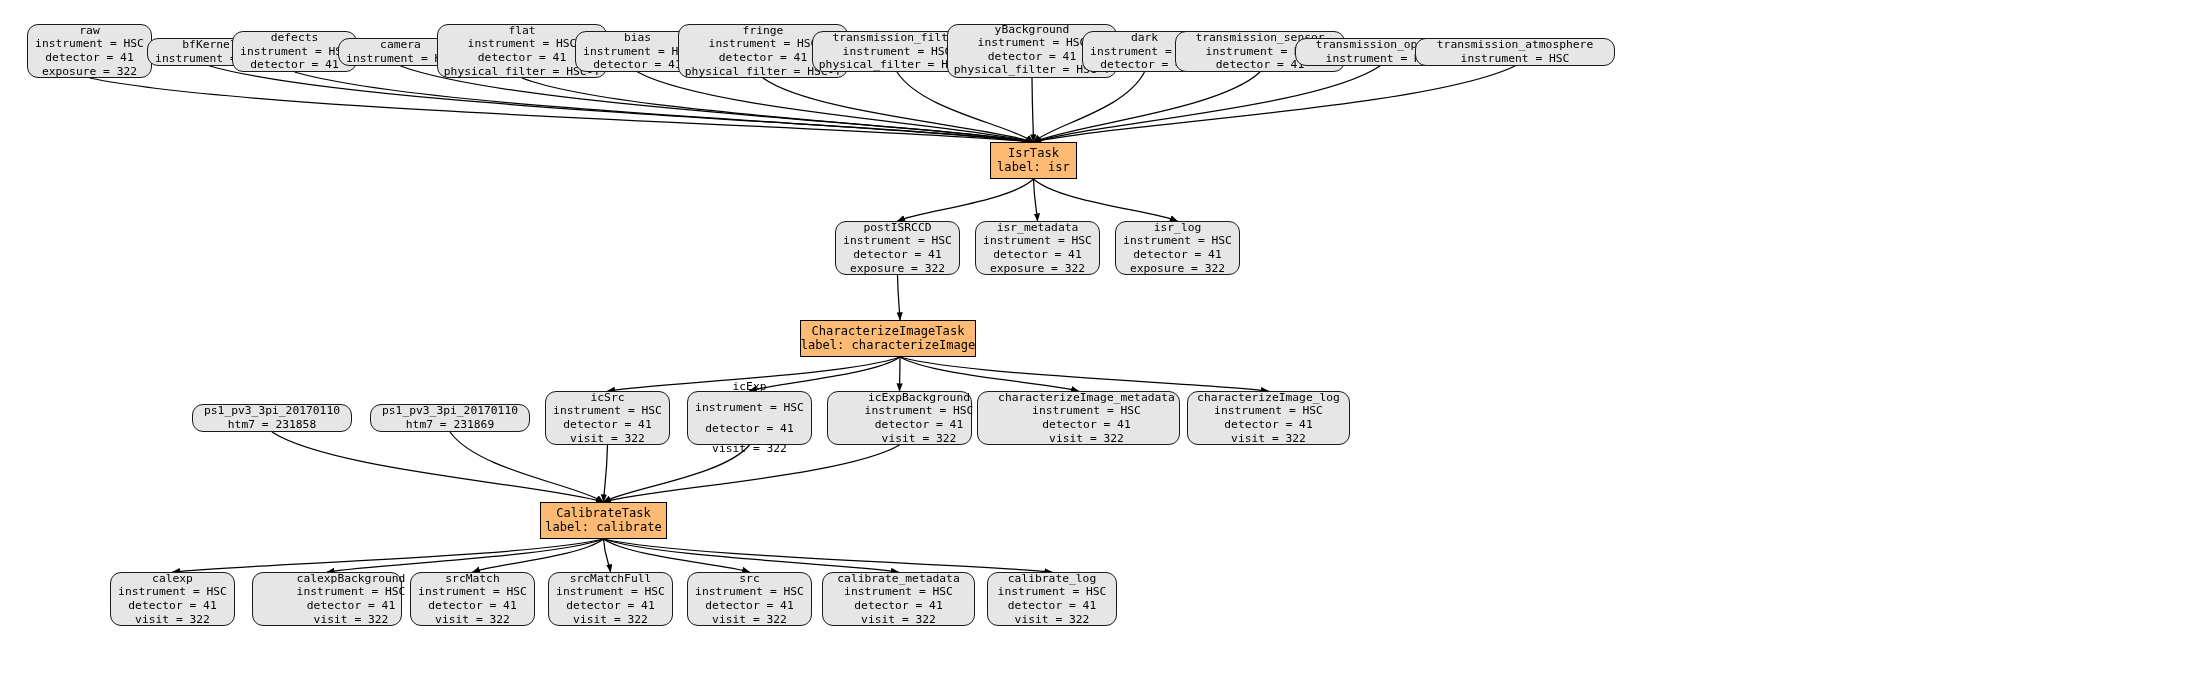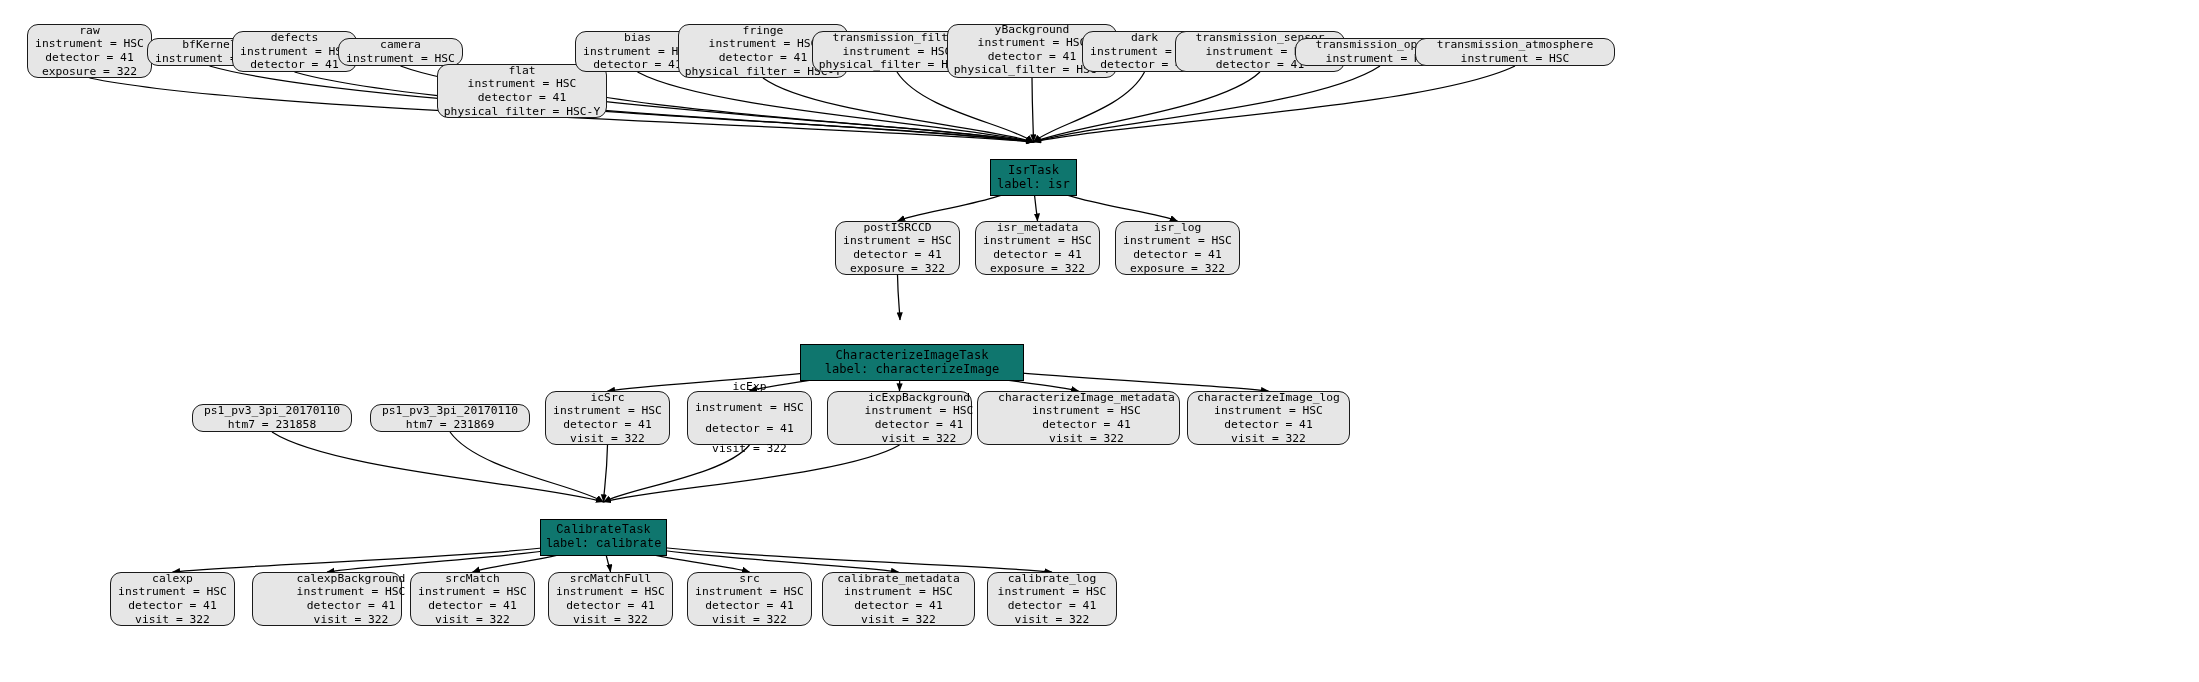--- a/index.html
+++ b/index.html
@@ -15,23 +15,22 @@
     position:absolute;box-sizing:border-box;
     display:flex;flex-direction:column;align-items:center;justify-content:center;
     text-align:center;color:#000000;white-space:pre;
     line-height:13.6px;
   }
   .dataset{
     background:#e6e6e6;border:1.4px solid #1a1a1a;border-radius:11px;
     font-size:11.3px;
   }
   .task{
-    background:#0f766e;border:1.6px solid #000000;border-radius:0;
+    background:#fdba74;border:1.6px solid #000000;border-radius:0;
     font-size:12.1px;
-    margin-top:17px;
   }
   .node .ln{display:block;}
   .node .title{display:block;}
 </style>
 </head>
 <body>
 
 <div id="graph">
   <svg id="edges" viewBox="0 0 2199 682">
     <defs>
@@ -74,42 +73,42 @@
         <path d="M603.5,539 C629.78,557.15 723.22,563.75 749.5,572" marker-end="url(#arrow)"></path>
         <path d="M603.5,539 C656.6,557.15 845.4,563.75 898.5,572" marker-end="url(#arrow)"></path>
         <path d="M603.5,539 C684.23,557.15 971.27,563.75 1052,572" marker-end="url(#arrow)"></path>
       </g>
   </svg>
   <div id="nodes">
       <div class="node dataset" style="left: 27px; top: 24px; width: 125px; height: 54px;"><span class="title">raw</span><span class="ln">instrument = HSC</span><span class="ln">detector = 41</span><span class="ln">exposure = 322</span></div>
       <div class="node dataset" style="left: 147px; top: 38px; width: 125px; height: 28px;"><span class="title">bfKernel</span><span class="ln">instrument = HSC</span></div>
       <div class="node dataset" style="left: 232px; top: 31px; width: 125px; height: 41px;"><span class="title">defects</span><span class="ln">instrument = HSC</span><span class="ln">detector = 41</span></div>
       <div class="node dataset" style="left: 338px; top: 38px; width: 125px; height: 28px;"><span class="title">camera</span><span class="ln">instrument = HSC</span></div>
-      <div class="node dataset" style="left: 437px; top: 24px; width: 170px; height: 54px; margin-top: 40px;"><span class="title">flat</span><span class="ln">instrument = HSC</span><span class="ln">detector = 41</span><span class="ln">physical_filter = HSC-Y</span></div>
+      <div class="node dataset" style="left: 437px; top: 24px; width: 170px; height: 54px;"><span class="title">flat</span><span class="ln">instrument = HSC</span><span class="ln">detector = 41</span><span class="ln">physical_filter = HSC-Y</span></div>
       <div class="node dataset" style="left: 575px; top: 31px; width: 125px; height: 41px;"><span class="title">bias</span><span class="ln">instrument = HSC</span><span class="ln">detector = 41</span></div>
       <div class="node dataset" style="left: 678px; top: 24px; width: 170px; height: 54px;"><span class="title">fringe</span><span class="ln">instrument = HSC</span><span class="ln">detector = 41</span><span class="ln">physical_filter = HSC-Y</span></div>
       <div class="node dataset" style="left: 812px; top: 31px; width: 170px; height: 41px;"><span class="title">transmission_filter</span><span class="ln">instrument = HSC</span><span class="ln">physical_filter = HSC-Y</span></div>
       <div class="node dataset" style="left: 947px; top: 24px; width: 170px; height: 54px; justify-content: flex-end;"><span class="title">yBackground</span><span class="ln">instrument = HSC</span><span class="ln">detector = 41</span><span class="ln">physical_filter = HSC-Y</span></div>
       <div class="node dataset" style="left: 1082px; top: 31px; width: 125px; height: 41px;"><span class="title">dark</span><span class="ln">instrument = HSC</span><span class="ln">detector = 41</span></div>
       <div class="node dataset" style="left: 1175px; top: 31px; width: 170px; height: 41px;"><span class="title">transmission_sensor</span><span class="ln">instrument = HSC</span><span class="ln">detector = 41</span></div>
       <div class="node dataset" style="left: 1295px; top: 38px; width: 170px; height: 28px;"><span class="title">transmission_optics</span><span class="ln">instrument = HSC</span></div>
       <div class="node dataset" style="left: 1415px; top: 38px; width: 200px; height: 28px;"><span class="title">transmission_atmosphere</span><span class="ln">instrument = HSC</span></div>
       <div class="node task" style="left: 990px; top: 142px; width: 87px; height: 37px;"><span class="title">IsrTask</span><span class="ln">label: isr</span></div>
       <div class="node dataset" style="left: 835px; top: 221px; width: 125px; height: 54px;"><span class="title">postISRCCD</span><span class="ln">instrument = HSC</span><span class="ln">detector = 41</span><span class="ln">exposure = 322</span></div>
       <div class="node dataset" style="left: 975px; top: 221px; width: 125px; height: 54px;"><span class="title">isr_metadata</span><span class="ln">instrument = HSC</span><span class="ln">detector = 41</span><span class="ln">exposure = 322</span></div>
       <div class="node dataset" style="left: 1115px; top: 221px; width: 125px; height: 54px;"><span class="title">isr_log</span><span class="ln">instrument = HSC</span><span class="ln">detector = 41</span><span class="ln">exposure = 322</span></div>
-      <div class="node task" style="left: 800px; top: 327px; width: 224px; height: 37px;"><span class="title">CharacterizeImageTask</span><span class="ln">label: characterizeImage</span></div>
+      <div class="node task" style="left: 800px; top: 320px; width: 176px; height: 37px;"><span class="title">CharacterizeImageTask</span><span class="ln">label: characterizeImage</span></div>
       <div class="node dataset" style="left: 545px; top: 391px; width: 125px; height: 54px;"><span class="title">icSrc</span><span class="ln">instrument = HSC</span><span class="ln">detector = 41</span><span class="ln">visit = 322</span></div>
       <div class="node dataset" style="left: 687px; top: 391px; width: 125px; height: 54px; gap: 7px;"><span class="title">icExp</span><span class="ln">instrument = HSC</span><span class="ln">detector = 41</span><span class="ln">visit = 322</span></div>
       <div class="node dataset" style="left: 827px; top: 391px; width: 145px; height: 54px; padding-left: 39px;"><span class="title">icExpBackground</span><span class="ln">instrument = HSC</span><span class="ln">detector = 41</span><span class="ln">visit = 322</span></div>
       <div class="node dataset" style="left: 977px; top: 391px; width: 203px; height: 54px; padding-left: 16px;"><span class="title">characterizeImage_metadata</span><span class="ln">instrument = HSC</span><span class="ln">detector = 41</span><span class="ln">visit = 322</span></div>
       <div class="node dataset" style="left: 1187px; top: 391px; width: 163px; height: 54px;"><span class="title">characterizeImage_log</span><span class="ln">instrument = HSC</span><span class="ln">detector = 41</span><span class="ln">visit = 322</span></div>
       <div class="node dataset" style="left: 192px; top: 404px; width: 160px; height: 28px;"><span class="title">ps1_pv3_3pi_20170110</span><span class="ln">htm7 = 231858</span></div>
       <div class="node dataset" style="left: 370px; top: 404px; width: 160px; height: 28px;"><span class="title">ps1_pv3_3pi_20170110</span><span class="ln">htm7 = 231869</span></div>
-      <div class="node task" style="left: 540px; top: 502px; width: 127px; height: 37px; font-family: Liberation Mono, monospace;"><span class="title">CalibrateTask</span><span class="ln">label: calibrate</span></div>
+      <div class="node task" style="left: 540px; top: 502px; width: 127px; height: 37px;"><span class="title">CalibrateTask</span><span class="ln">label: calibrate</span></div>
       <div class="node dataset" style="left: 110px; top: 572px; width: 125px; height: 54px;"><span class="title">calexp</span><span class="ln">instrument = HSC</span><span class="ln">detector = 41</span><span class="ln">visit = 322</span></div>
       <div class="node dataset" style="left: 252px; top: 572px; width: 150px; height: 54px; padding-left: 48px;"><span class="title">calexpBackground</span><span class="ln">instrument = HSC</span><span class="ln">detector = 41</span><span class="ln">visit = 322</span></div>
       <div class="node dataset" style="left: 410px; top: 572px; width: 125px; height: 54px;"><span class="title">srcMatch</span><span class="ln">instrument = HSC</span><span class="ln">detector = 41</span><span class="ln">visit = 322</span></div>
       <div class="node dataset" style="left: 548px; top: 572px; width: 125px; height: 54px;"><span class="title">srcMatchFull</span><span class="ln">instrument = HSC</span><span class="ln">detector = 41</span><span class="ln">visit = 322</span></div>
       <div class="node dataset" style="left: 687px; top: 572px; width: 125px; height: 54px;"><span class="title">src</span><span class="ln">instrument = HSC</span><span class="ln">detector = 41</span><span class="ln">visit = 322</span></div>
       <div class="node dataset" style="left: 822px; top: 572px; width: 153px; height: 54px;"><span class="title">calibrate_metadata</span><span class="ln">instrument = HSC</span><span class="ln">detector = 41</span><span class="ln">visit = 322</span></div>
       <div class="node dataset" style="left: 987px; top: 572px; width: 130px; height: 54px;"><span class="title">calibrate_log</span><span class="ln">instrument = HSC</span><span class="ln">detector = 41</span><span class="ln">visit = 322</span></div>
     </div>
 </div>
 

